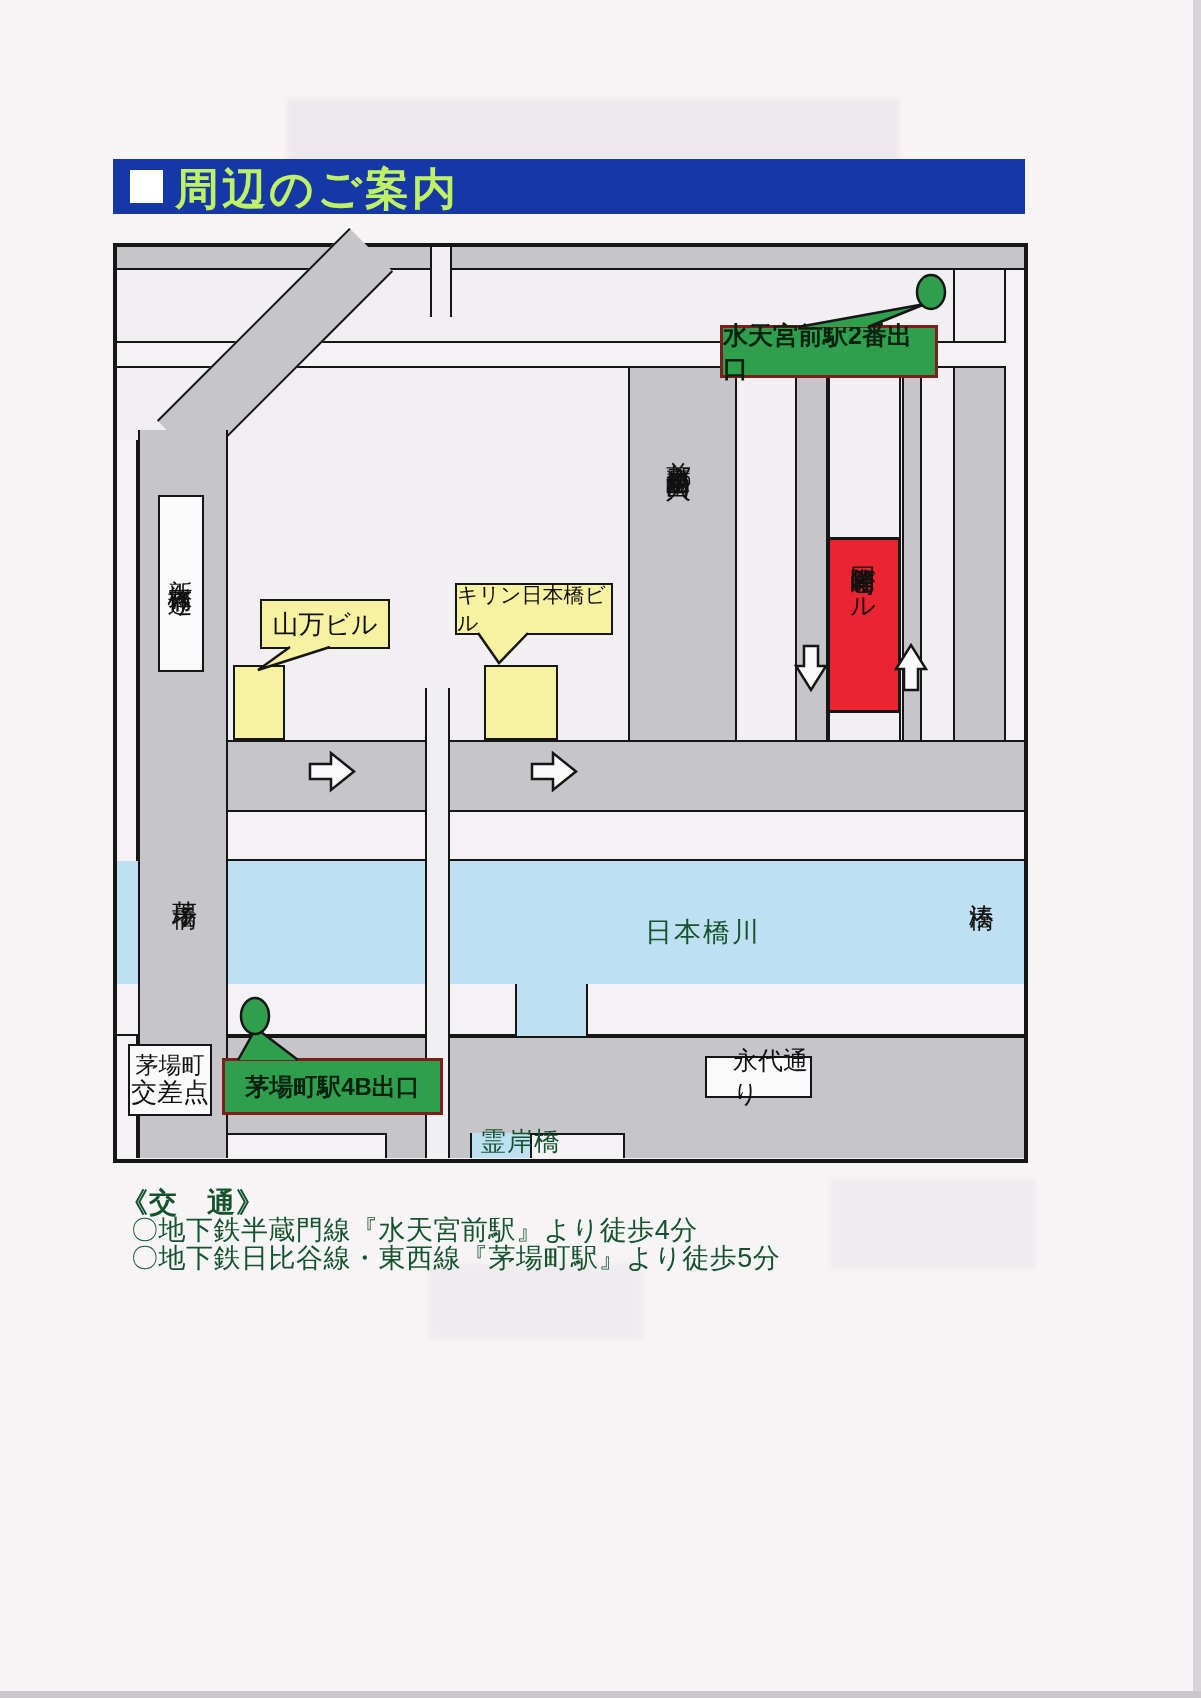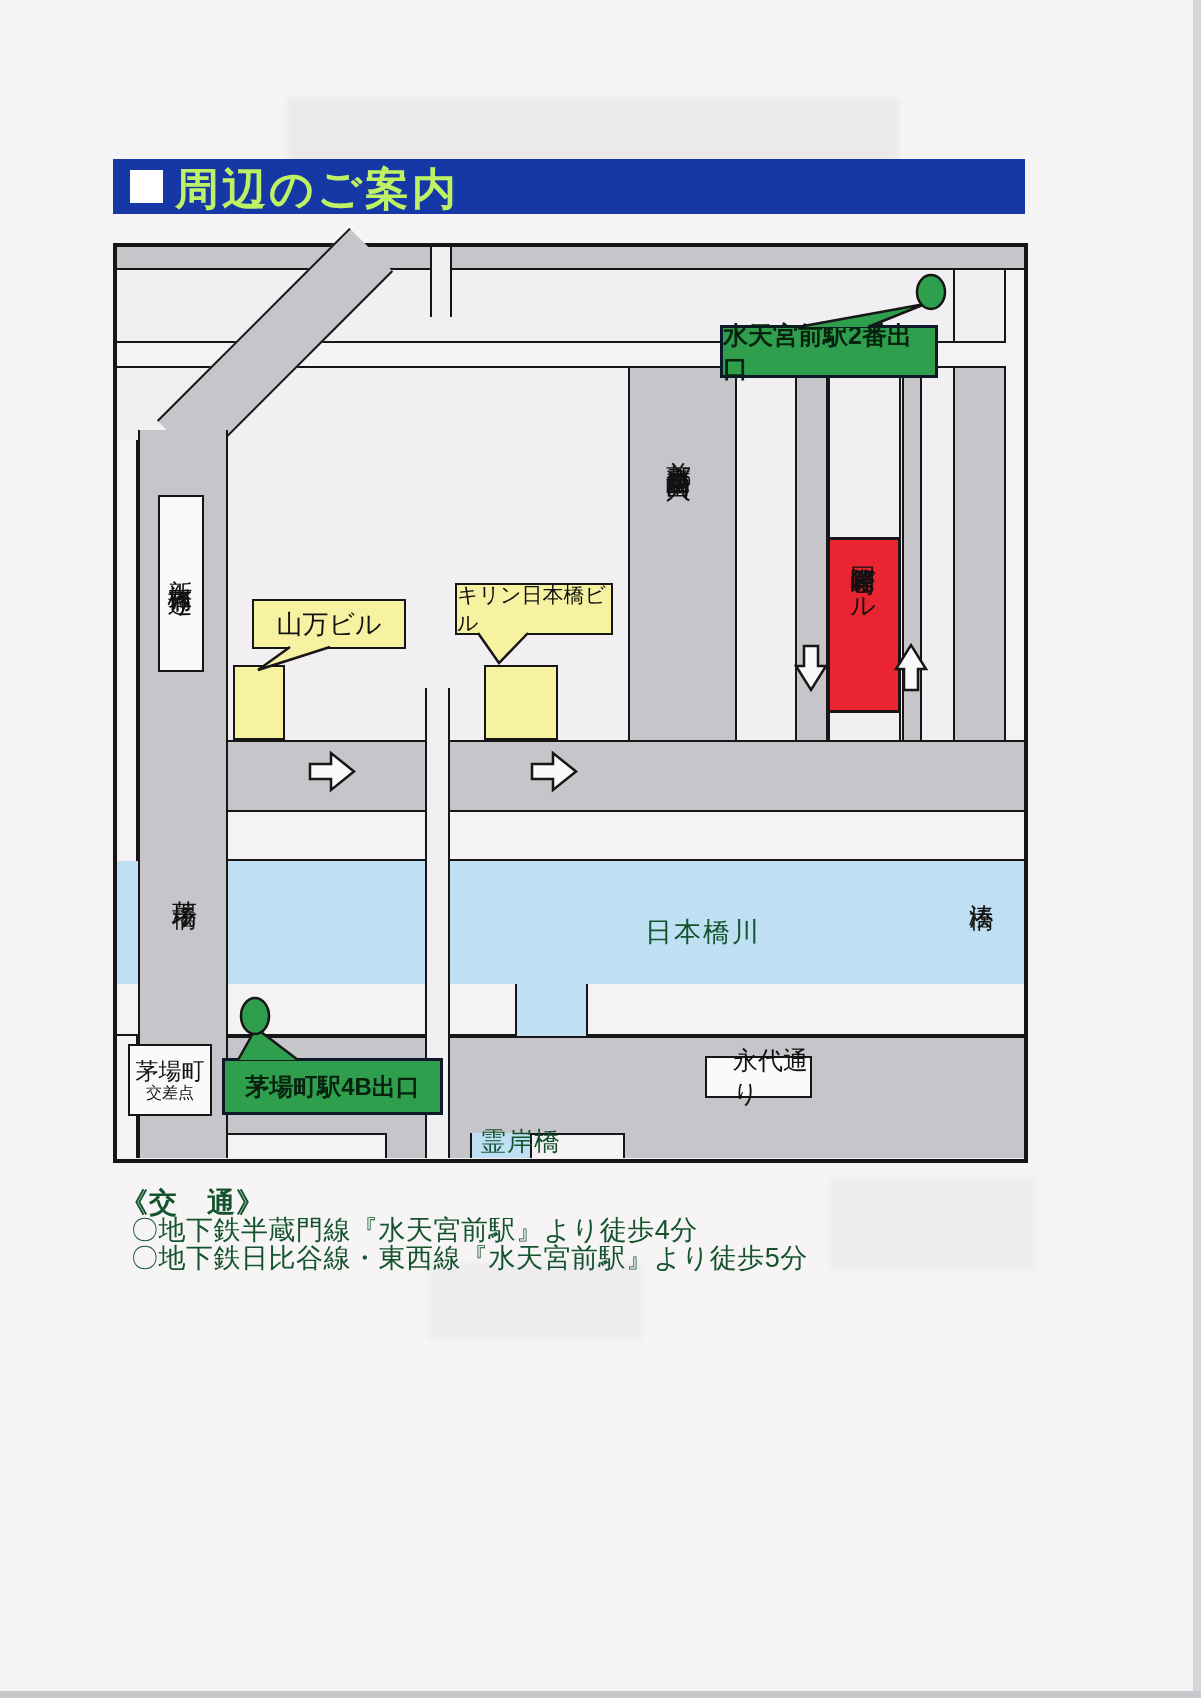--- a/index.html
+++ b/index.html
@@ -4,21 +4,21 @@
 <style>
   html,body{margin:0;padding:0;}
   body{width:1201px;height:1698px;background:#f6f4f5;font-family:"Liberation Sans","DejaVu Sans",sans-serif;}
   #page{position:relative;width:1201px;height:1698px;overflow:hidden;background:#f6f4f5;}
   .abs{position:absolute;box-sizing:border-box;}
   .road{background:#c6c6ca;}
   .light{background:#f4f2f4;}
   .blk{border-color:#161616;border-style:solid;border-width:0;}
   .vtext{writing-mode:vertical-rl;text-orientation:upright;color:#111;}
   .lbl{color:#14532d;}
-  .gbox{background:#2f9e4d;border:3px solid #0f172a;display:flex;align-items:center;justify-content:center;
+  .gbox{background:#2f9e4d;border:3px solid #7f1d1d;display:flex;align-items:center;justify-content:center;
         font-weight:bold;color:#07230f;}
   .ybub{background:#f6f2a2;border:2.5px solid #161616;display:flex;align-items:center;justify-content:center;color:#111;}
   .wbox{background:#fbfafb;border:2.5px solid #161616;display:flex;align-items:center;justify-content:center;color:#111;}
   .ghost{background:#e8e6ea;filter:blur(2px);}
   svg{display:block;}
 </style>
 </head>
 <body>
 
 <div id="page">
@@ -80,37 +80,37 @@
 
   <div class="abs wbox" style="left:158px;top:495px;width:46px;height:177px;">
     <span class="vtext" style="font-size:25px;letter-spacing:4px;">新大橋通り</span>
   </div>
   <div class="abs vtext" style="left:663px;top:442px;font-size:25px;letter-spacing:2px;height:250px;">首都高速箱崎出入口</div>
   <div class="abs vtext" style="left:169px;top:880px;font-size:25px;letter-spacing:3px;z-index:5;">茅場橋</div>
   <div class="abs vtext" style="left:966px;top:884px;font-size:25px;letter-spacing:3px;z-index:5;">湊橋</div>
   <div class="abs lbl" style="left:480px;top:1124px;font-size:26px;letter-spacing:1px;z-index:5;">霊岸橋</div>
   <div class="abs lbl" style="left:645px;top:914px;font-size:27px;letter-spacing:2px;">日本橋川</div>
 
-  <div class="abs ybub" style="left:252px;top:599px;width:154px;height:50px;z-index:20;">
+  <div class="abs ybub" style="left:260px;top:599px;width:130px;height:50px;z-index:20;">
     <span style="font-size:26px;">山万ビル</span>
   </div>
   <div class="abs ybub" style="left:455px;top:583px;width:158px;height:52px;z-index:20;">
     <span style="font-size:21px;">キリン日本橋ビル</span>
   </div>
 
   <div class="abs gbox" style="left:720px;top:325px;width:218px;height:53px;z-index:20;">
     <span style="font-size:25px;">水天宮前駅2番出口</span>
   </div>
   <div class="abs gbox" style="left:222px;top:1058px;width:221px;height:57px;z-index:20;">
     <span style="font-size:24px;">茅場町駅4B出口</span>
   </div>
 
   <div class="abs wbox" style="left:128px;top:1044px;width:84px;height:72px;flex-direction:column;z-index:20;line-height:1.15;">
     <span style="font-size:23px;">茅場町</span>
-    <span style="font-size:16px;">交差点</span>
+    <span style="font-size:26px;">交差点</span>
   </div>
   <div class="abs wbox" style="left:705px;top:1056px;width:107px;height:42px;z-index:20;">
     <span style="font-size:25px;padding-left:26px;">永代通り</span>
   </div>
 
   <svg class="abs" width="1201" height="1698" viewBox="0 0 1201 1698" style="left:0;top:0;z-index:50;pointer-events:none;">
 
     <path d="M290,647 L258,670 L330,647" fill="#f6f2a2" stroke="#161616" stroke-width="2.5"></path>
     <path d="M478,633 L499,663 L528,633" fill="#f6f2a2" stroke="#161616" stroke-width="2.5"></path>
     <path d="M798,327 L925,304 L868,327" fill="#2f9e4d" stroke="#161616" stroke-width="2.5"></path>
@@ -121,15 +121,15 @@
 
     <polygon points="310,764 331,764 331,753 354,771.5 331,790 331,779 310,779" fill="#fafafa" stroke="#161616" stroke-width="2.5"></polygon>
     <polygon points="532,764 553,764 553,753 576,771.5 553,790 553,779 532,779" fill="#fafafa" stroke="#161616" stroke-width="2.5"></polygon>
 
     <polygon points="804,646 818,646 818,666 826,666 811,690 796,666 804,666" fill="#fafafa" stroke="#161616" stroke-width="2.5"></polygon>
     <polygon points="904,690 918,690 918,669 926,669 911,645 896,669 904,669" fill="#fafafa" stroke="#161616" stroke-width="2.5"></polygon>
   </svg>
 
   <div class="abs lbl" style="left:120px;top:1184px;font-size:28px;font-weight:600;letter-spacing:1px;">《交　通》</div>
   <div class="abs lbl" style="left:131px;top:1212px;font-size:27px;letter-spacing:.5px;white-space:nowrap;">〇地下鉄半蔵門線『水天宮前駅』より徒歩4分</div>
-  <div class="abs lbl" style="left:131px;top:1240px;font-size:27px;letter-spacing:.5px;white-space:nowrap;">〇地下鉄日比谷線・東西線『水天宮前駅』より徒歩5分</div>
+  <div class="abs lbl" style="left:131px;top:1240px;font-size:27px;letter-spacing:.5px;white-space:nowrap;">〇地下鉄日比谷線・東西線『茅場町駅』より徒歩5分</div>
 
 </div>
 
 </body></html>

